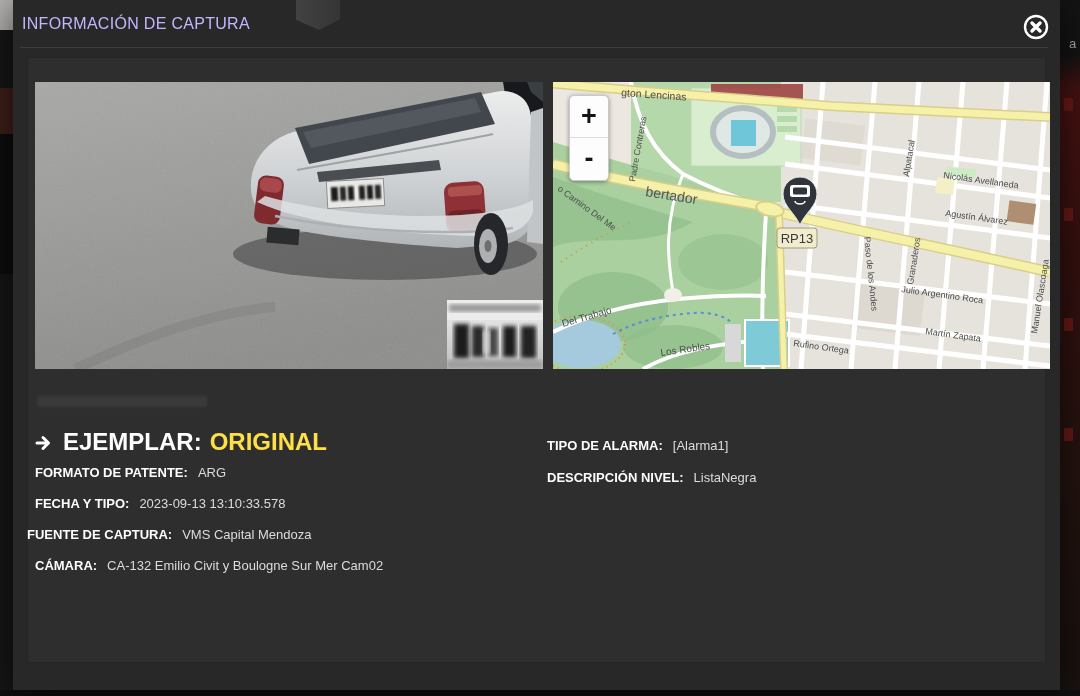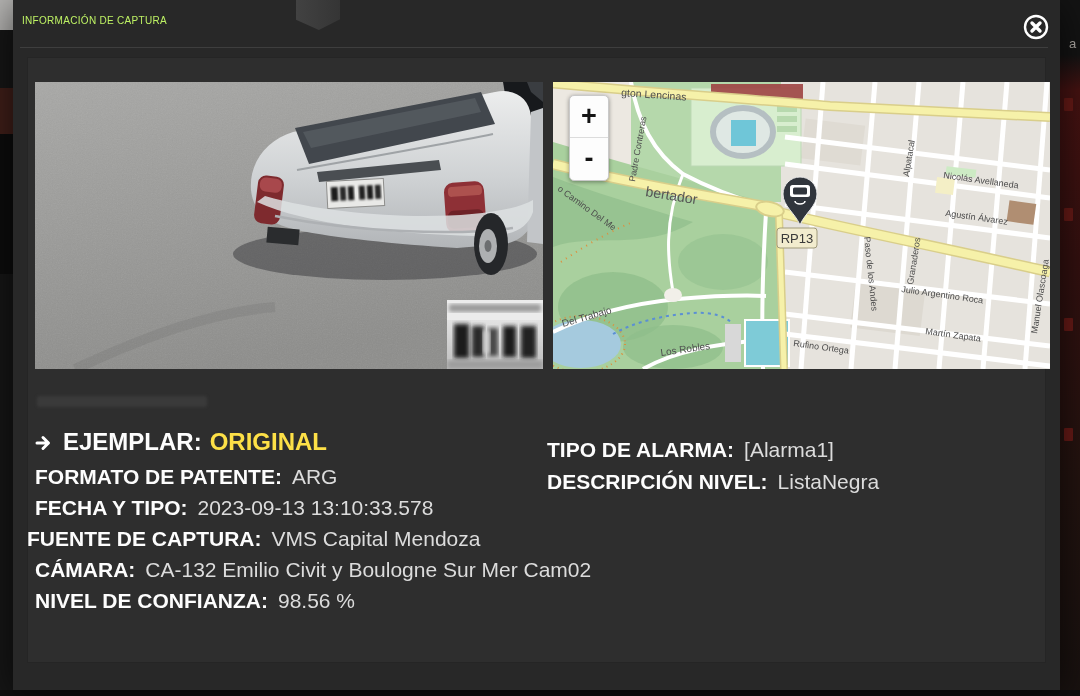--- a/index.html
+++ b/index.html
@@ -17,36 +17,36 @@
   #right-strip .frag{position:absolute;left:9px;top:36px;color:#b5b0ab;font-size:13px;}
   .tick{position:absolute;left:4px;width:9px;height:13px;background:#6b1b17;border-radius:1px;}
   #bottom-strip{left:0;top:690px;width:1080px;height:6px;background:#0f0f0f;}
   #flag{left:296px;top:0;width:44px;height:30px;z-index:30;
         background:linear-gradient(90deg,#424242,#353535);
         clip-path:polygon(0 0,100% 0,100% 64%,52% 100%,0 66%);}
 
   
   #modal{left:13px;top:0;width:1047px;height:690px;background:#282828;z-index:10;
          box-shadow:0 6px 40px rgba(0,0,0,.7);}
-  #modal-title{left:9px;top:15px;color:#bef264;font-size:10px;letter-spacing:.3px;}
+  #modal-title{left:9px;top:15px;color:#c4b5fd;font-size:16px;letter-spacing:.3px;}
   #header-sep{left:7px;top:47px;width:1028px;height:1px;background:#3e3e3e;}
   #close-btn{left:1009px;top:13px;width:28px;height:28px;cursor:pointer;}
   #panel{left:14px;top:57px;width:1019px;height:606px;background:#2e2e2e;border:1px solid #252525;box-sizing:border-box;}
 
   #photo{left:22px;top:82px;width:508px;height:287px;}
   #mapbox{left:540px;top:82px;width:497px;height:287px;background:#e8e5df;}
   #mapbox svg{display:block;}
   #zoomctl{left:556px;top:95px;width:38px;height:84px;background:#fdfdfd;border:1px solid #c9c9c9;
            border-radius:5px;box-shadow:0 1px 4px rgba(0,0,0,.4);z-index:15;overflow:hidden;}
   .zbtn{width:38px;height:41px;display:flex;align-items:center;justify-content:center;
         font-size:27px;font-weight:bold;color:#141414;cursor:pointer;line-height:1;}
   #zoom-out{border-top:1px solid #dcdcdc;}
 
   
-  .row{position:absolute;white-space:nowrap;font-size:21px;}
+  .row{position:absolute;white-space:nowrap;font-size:13px;}
   .lbl{font-weight:bold;color:#fdfdfd;}
   .val{color:#dcdcdc;margin-left:10px;}
   #ejemplar-row{left:22px;top:428px;display:flex;align-items:center;font-size:24px;}
   #ejemplar-row .lbl{margin-left:9px;}
   #ejemplar-row .val{font-weight:bold;color:#fde047;margin-left:8px;}
   #ghost{left:24px;top:396px;width:170px;height:11px;background:rgba(90,90,90,.28);
          filter:blur(1.5px);border-radius:2px;}
 </style>
 </head>
 <body>
@@ -289,23 +289,20 @@
   </div>
   <div class="abs row" style="left:22px;top:496px">
     <span class="lbl">FECHA Y TIPO:</span><span class="val">2023-09-13 13:10:33.578</span>
   </div>
   <div class="abs row" style="left:14px;top:527px">
     <span class="lbl">FUENTE DE CAPTURA:</span><span class="val">VMS Capital Mendoza</span>
   </div>
   <div class="abs row" style="left:22px;top:558px">
     <span class="lbl">CÁMARA:</span><span class="val">CA-132 Emilio Civit y Boulogne Sur Mer Cam02</span>
   </div>
-  <div class="abs row" style="left:22px;top:589px">
-    <span class="lbl">NIVEL DE CONFIANZA:</span><span class="val">98.56 %</span>
-  </div>
 
   <div class="abs row" style="left:534px;top:438px">
     <span class="lbl">TIPO DE ALARMA:</span><span class="val">[Alarma1]</span>
   </div>
   <div class="abs row" style="left:534px;top:470px">
     <span class="lbl">DESCRIPCIÓN NIVEL:</span><span class="val">ListaNegra</span>
   </div>
 
 </div>
 

